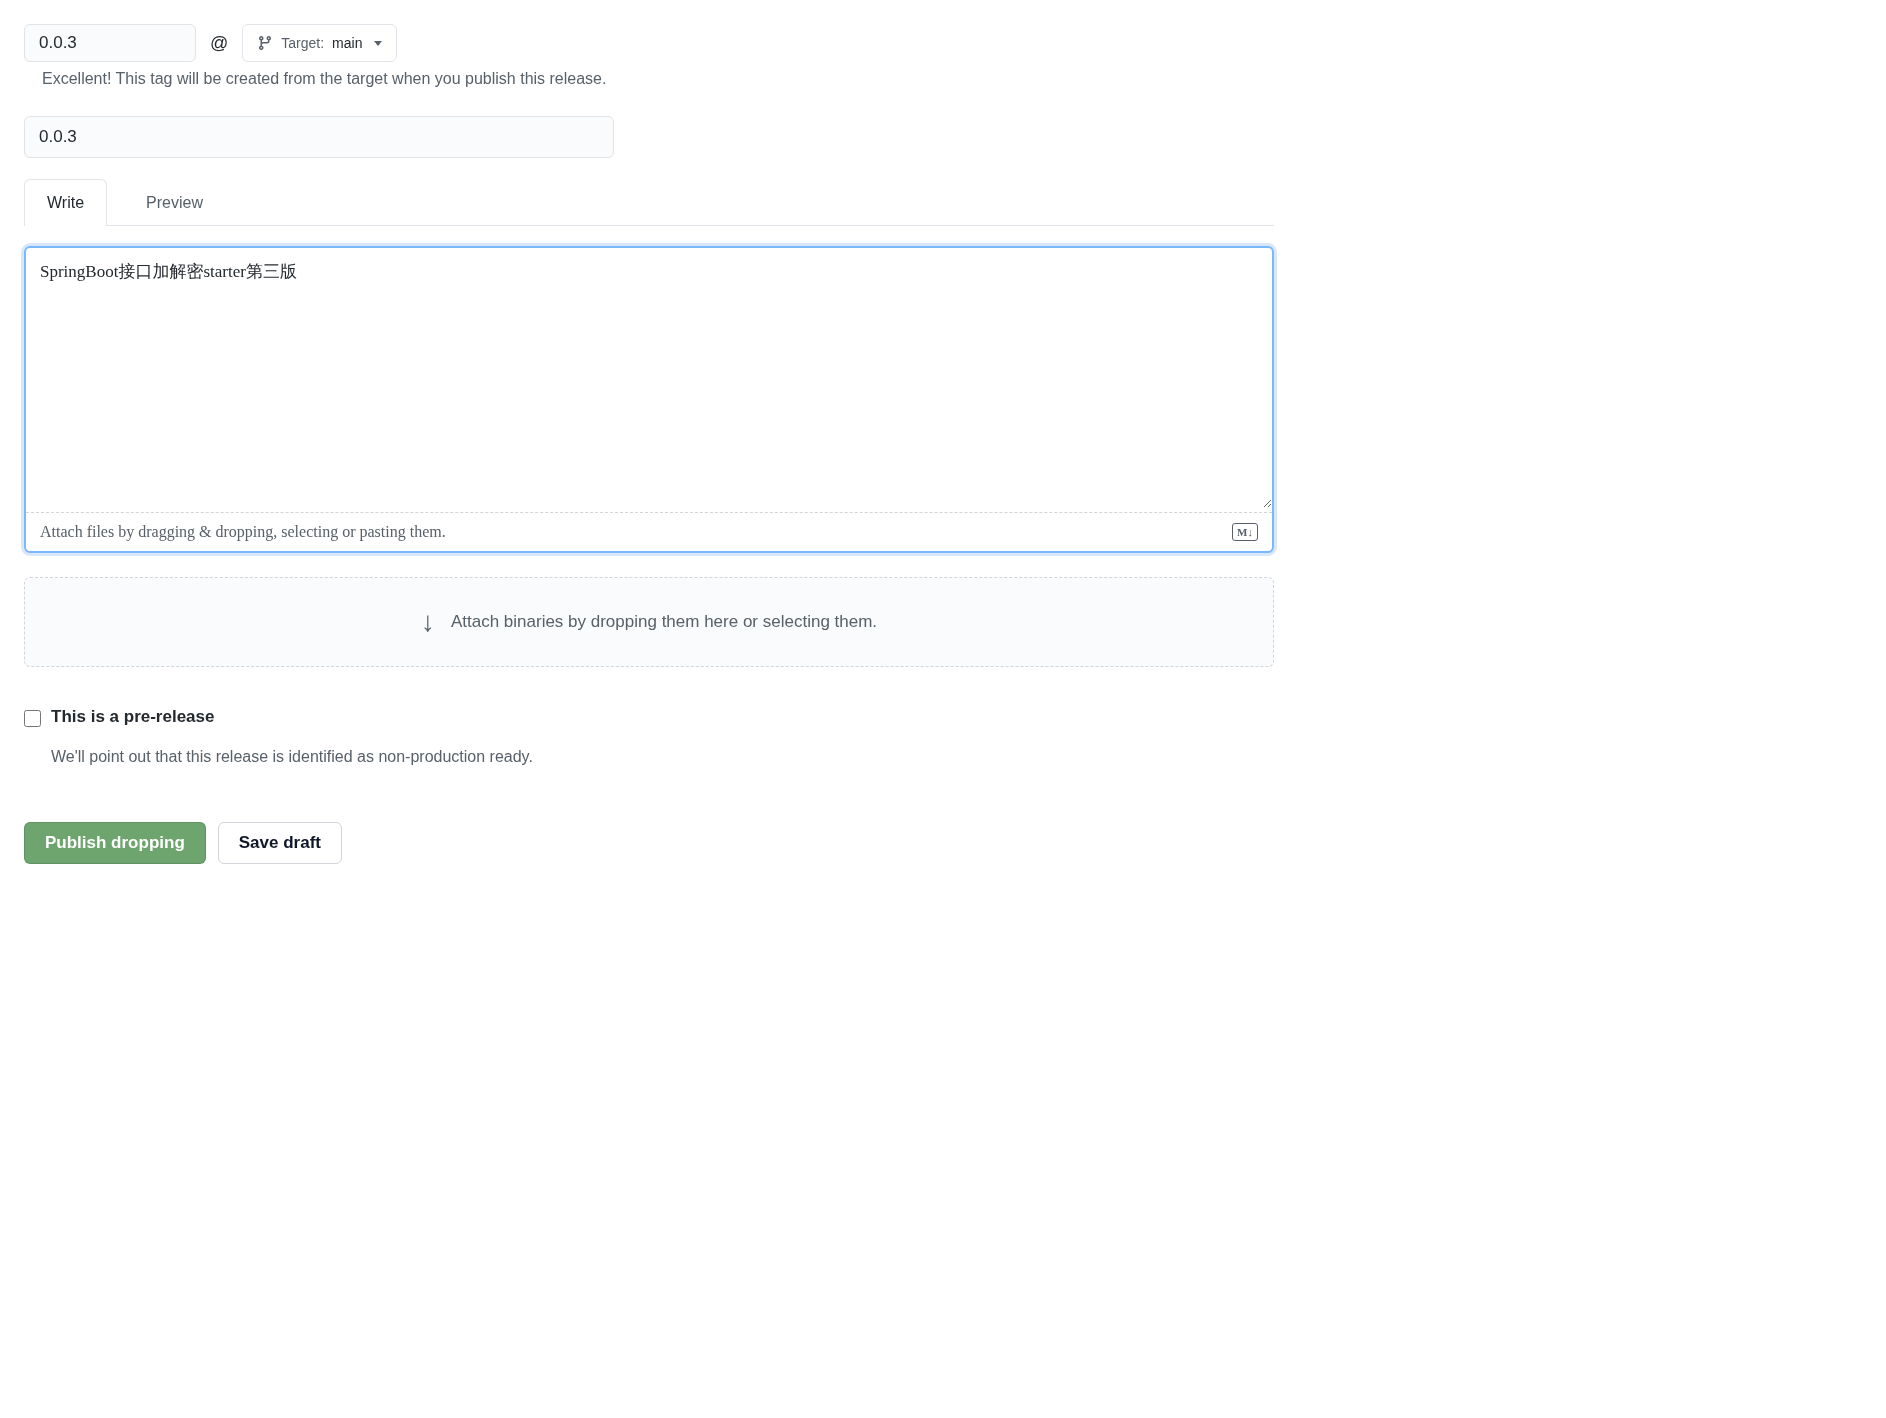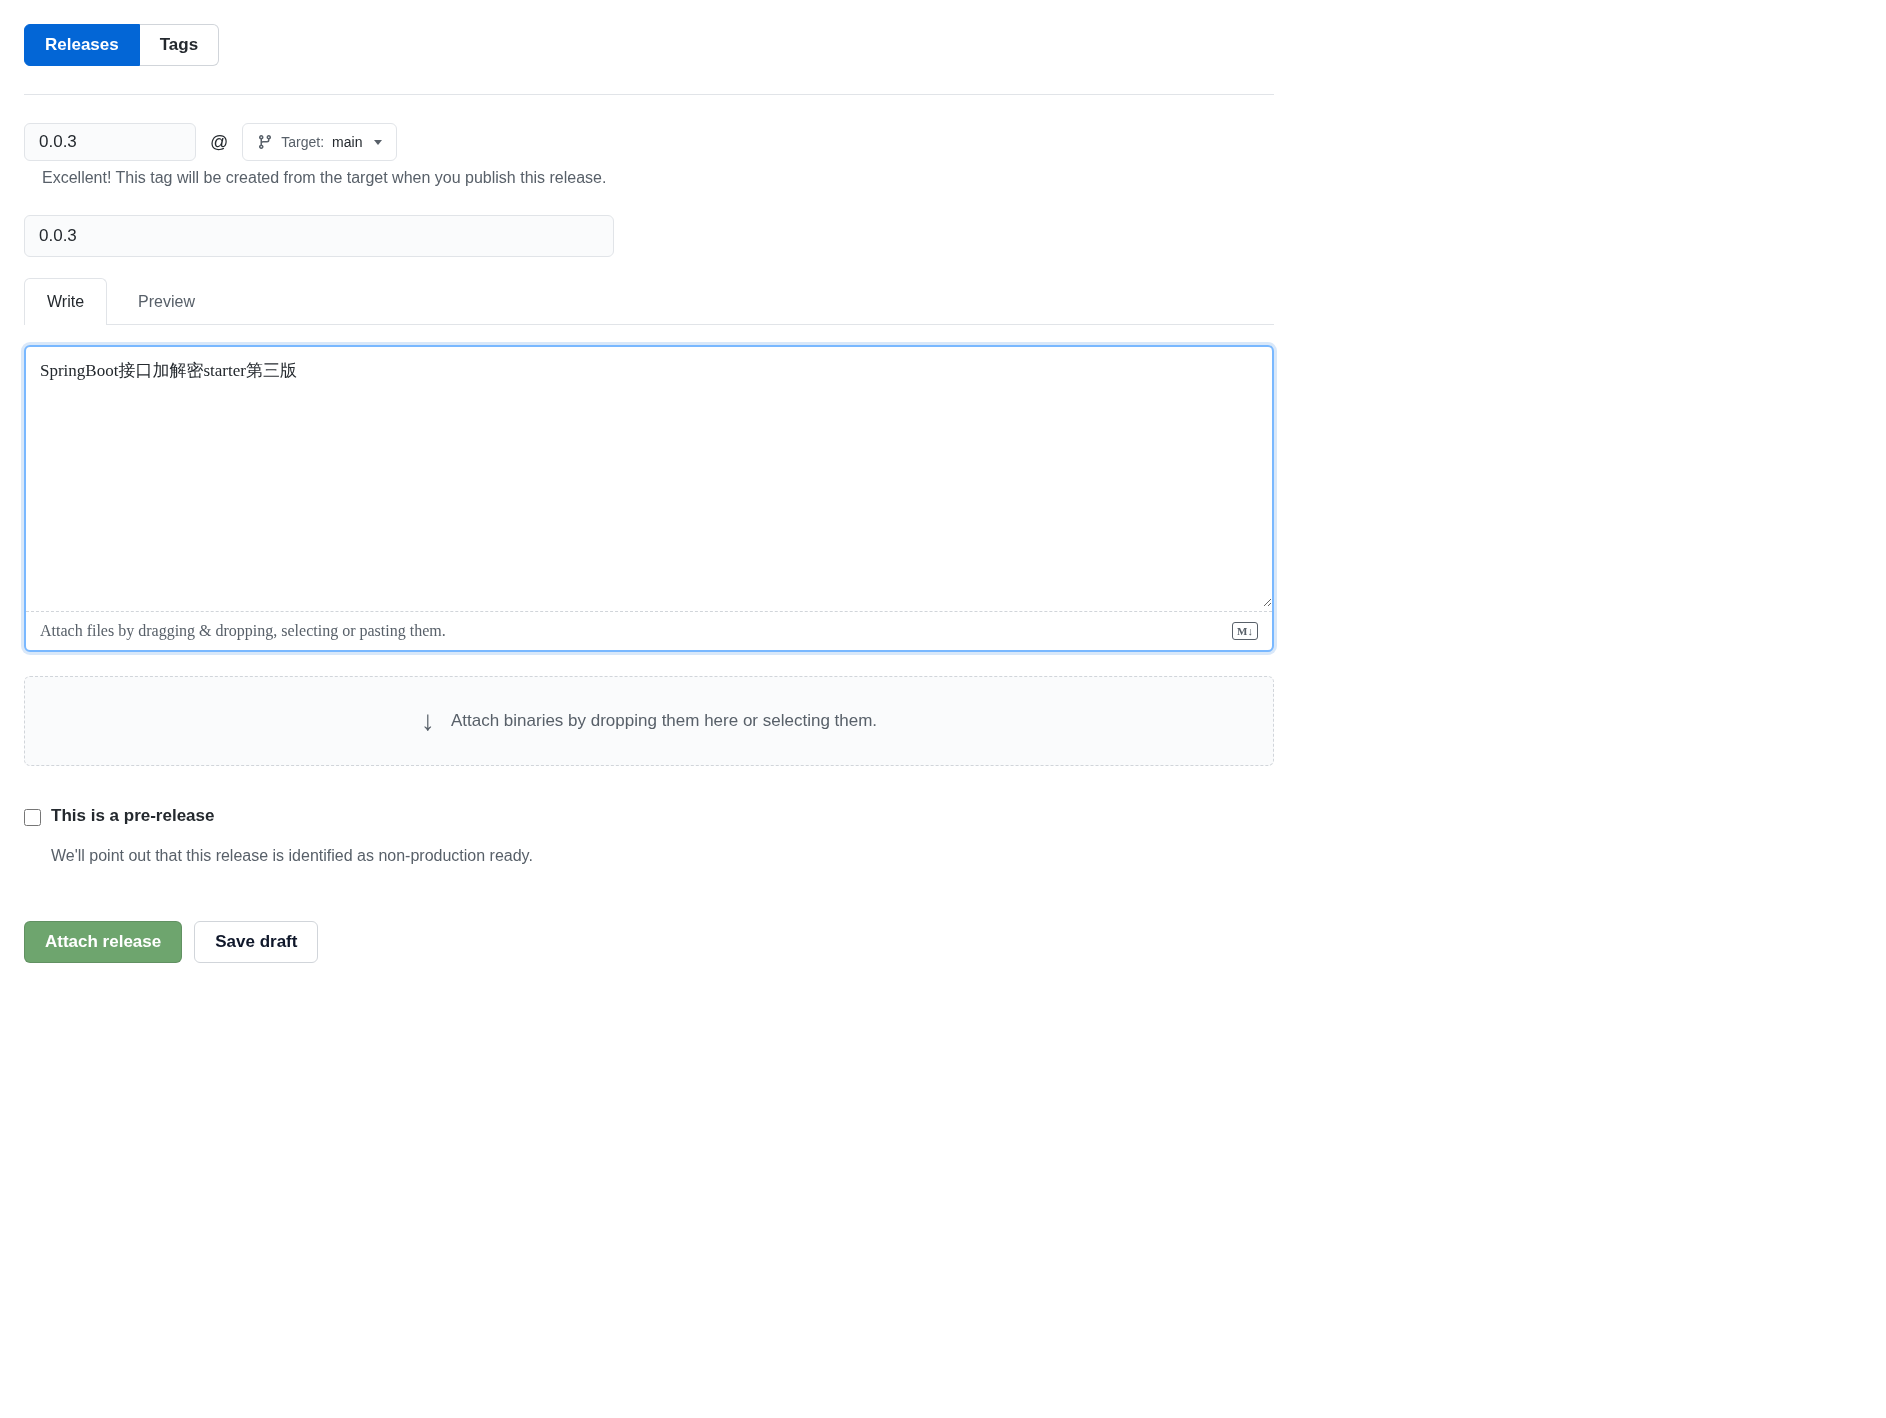--- a/index.html
+++ b/index.html
@@ -96,21 +96,21 @@
       padding: 10px 14px;
       font-size: 17px;
       border: 1px solid #e1e4e8;
       border-radius: 6px;
       background: #fafbfc;
       color: #24292e;
       margin-bottom: 20px;
     }
     .editor-tabs {
       display: flex;
-      gap: 8px;
+      gap: 16px;
       border-bottom: 1px solid #e1e4e8;
       margin-bottom: 0;
     }
     .editor-tab {
       padding: 14px 22px;
       font-size: 16px;
       cursor: pointer;
       color: #586069;
       border: 1px solid transparent;
       border-bottom: none;
@@ -228,24 +228,20 @@
     }
     svg.icon {
       vertical-align: middle;
     }
   </style>
 </head>
 <body>
 
 <div class="container">
 
-  <div class="nav-tabs">
-    <button class="nav-tab active">Releases</button>
-    <button class="nav-tab">Tags</button>
-  </div>
 
   <div class="tag-row">
     <input class="tag-input" value="0.0.3" style="">
     <span class="at-sign">@</span>
     <button class="target-btn">
       <svg class="icon" width="16" height="16" viewBox="0 0 16 16" fill="#586069">
         <path fill-rule="evenodd" d="M11.75 2.5a.75.75 0 100 1.5.75.75 0 000-1.5zm-2.25.75a2.25 2.25 0 113 2.122V6A2.5 2.5 0 0110 8.5H6a1 1 0 00-1 1v1.128a2.251 2.251 0 11-1.5 0V5.372a2.25 2.25 0 111.5 0v1.836A2.492 2.492 0 016 7h4a1 1 0 001-1v-.628A2.25 2.25 0 019.5 3.25zM4.25 12a.75.75 0 100 1.5.75.75 0 000-1.5zM3.5 3.25a.75.75 0 111.5 0 .75.75 0 01-1.5 0z"></path>
       </svg>
       <span>Target:</span>
       <span class="branch-name">main</span>
@@ -275,17 +271,17 @@
     <span>Attach binaries by dropping them here or selecting them.</span>
   </div>
 
   <div class="checkbox-row">
     <input type="checkbox" style="">
     <label class="checkbox-label">This is a pre-release</label>
   </div>
   <div class="checkbox-hint">We'll point out that this release is identified as non-production ready.</div>
 
   <div class="button-row">
-    <button class="btn btn-primary">Attach release</button>
+    <button class="btn btn-primary">Publish dropping</button>
     <button class="btn btn-secondary">Save draft</button>
   </div>
 
 </div>
 
 </body></html>

